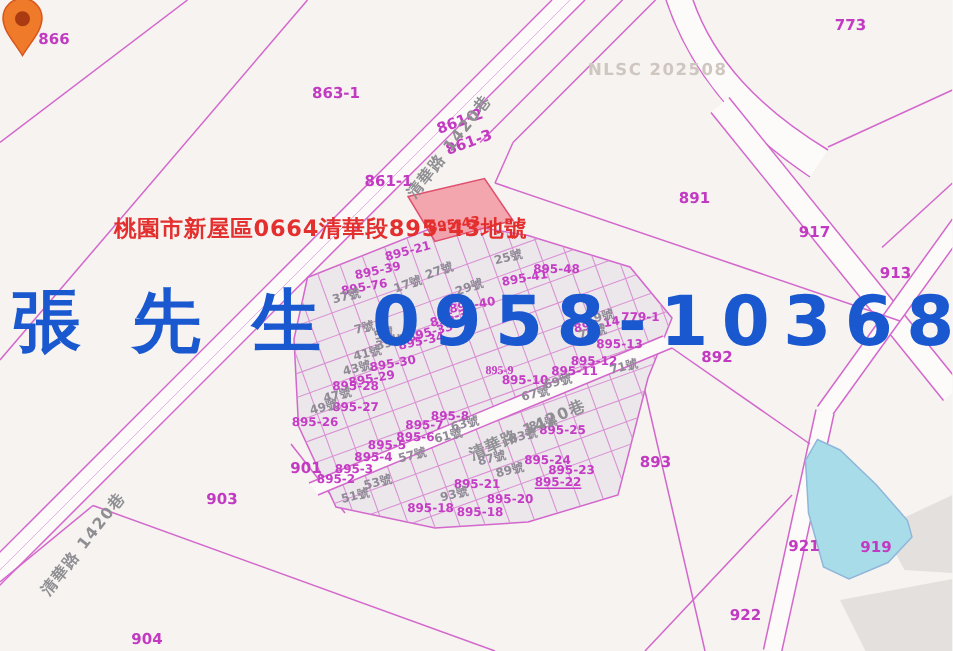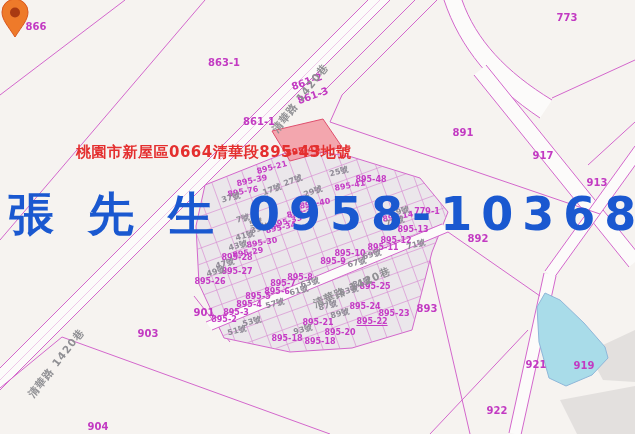--- a/index.html
+++ b/index.html
@@ -118,21 +118,21 @@
 
   <div id="labels">
       <span class="lb big" style="left: 36px; top: 27px; --r: 0deg;">866</span>
       <span class="lb big" style="left: 224px; top: 63px; --r: 0deg;">863-1</span>
       <span class="lb big" style="left: 567px; top: 18px; --r: 0deg;">773</span>
       <span class="lb big" style="left: 612px; top: 89px; margin-left: 38px; --r: 0deg;">775</span>
       <span class="lb big" style="left: 463px; top: 133px; --r: 0deg;">891</span>
       <span class="lb big" style="left: 543px; top: 156px; --r: 0deg;">917</span>
       <span class="lb big" style="left: 597px; top: 183px; --r: 0deg;">913</span>
       <span class="lb big" style="left: 478px; top: 239px; text-align: center; --r: 0deg;">892</span>
-      <span class="lb big" style="left: 427px; top: 309px; --r: 0deg;">893</span>
+      <span class="lb big" style="left: 437px; top: 309px; --r: 0deg;">893</span>
       <span class="lb big" style="left: 148px; top: 334px; --r: 0deg;">903</span>
       <span class="lb big" style="left: 98px; top: 427px; --r: 0deg;">904</span>
       <span class="lb big" style="left: 204px; top: 313px; --r: 0deg;">901</span>
       <span class="lb big" style="left: 497px; top: 411px; --r: 0deg;">922</span>
       <span class="lb big" style="left: 536px; top: 365px; --r: 0deg;">921</span>
       <span class="lb big" style="left: 584px; top: 366px; --r: 0deg;">919</span>
       <span class="lb big" style="left: 307px; top: 82px; --r: -20deg;">861-2</span>
       <span class="lb big" style="left: 313px; top: 96px; --r: -20deg;">861-3</span>
       <span class="lb big" style="left: 259px; top: 122px; --r: 0deg;">861-1</span>
       <span class="lb sel" style="left: 303px; top: 151px; --r: -8deg;">895-43</span>
@@ -149,31 +149,31 @@
       <span class="lb small" style="left: 281px; top: 228px; --r: -12deg;">895-34</span>
       <span class="lb small" style="left: 262px; top: 243px; --r: -10deg;">895-30</span>
       <span class="lb small" style="left: 248px; top: 253px; --r: -10deg;">895-29</span>
       <span class="lb small" style="left: 237px; top: 258px; --r: 0deg;">895-28</span>
       <span class="lb small" style="left: 237px; top: 272px; --r: 0deg;">895-27</span>
       <span class="lb small" style="left: 210px; top: 282px; --r: 0deg;">895-26</span>
       <span class="lb small" style="left: 413px; top: 230px; --r: 0deg;">895-13</span>
       <span class="lb small" style="left: 396px; top: 241px; --r: 0deg;">895-12</span>
       <span class="lb small" style="left: 383px; top: 248px; --r: 0deg;">895-11</span>
       <span class="lb small" style="left: 350px; top: 254px; --r: 0deg;">895-10</span>
-      <span class="lb small" style="left: 333px; top: 262px; --r: 0deg;">895-9</span>
+      <span class="lb small" style="left: 333px; top: 247px; font-family: Liberation Serif, serif; --r: 0deg;">895-9</span>
       <span class="lb small" style="left: 300px; top: 278px; --r: 0deg;">895-8</span>
       <span class="lb small" style="left: 283px; top: 284px; --r: 0deg;">895-7</span>
       <span class="lb small" style="left: 277px; top: 292px; --r: 0deg;">895-6</span>
       <span class="lb small" style="left: 258px; top: 297px; --r: 0deg;">895-5</span>
       <span class="lb small" style="left: 249px; top: 305px; --r: 0deg;">895-4</span>
       <span class="lb small" style="left: 236px; top: 313px; --r: 0deg;">895-3</span>
       <span class="lb small" style="left: 224px; top: 320px; --r: 0deg;">895-2</span>
       <span class="lb small" style="left: 375px; top: 287px; --r: 0deg;">895-25</span>
       <span class="lb small" style="left: 365px; top: 307px; --r: 0deg;">895-24</span>
-      <span class="lb small" style="left: 394px; top: 314px; --r: 0deg;">895-23</span>
+      <span class="lb small" style="left: 381px; top: 314px; --r: 0deg;">895-23</span>
       <span class="lb small" style="left: 372px; top: 322px; text-decoration: underline; --r: 0deg;">895-22</span>
       <span class="lb small" style="left: 318px; top: 323px; --r: 0deg;">895-21</span>
       <span class="lb small" style="left: 340px; top: 333px; --r: 0deg;">895-20</span>
       <span class="lb small" style="left: 320px; top: 342px; --r: 0deg;">895-18</span>
       <span class="lb small" style="left: 287px; top: 339px; --r: 0deg;">895-18</span>
       <span class="lb house" style="left: 339px; top: 172px; --r: -15deg;">25號</span>
       <span class="lb house" style="left: 272px; top: 190px; --r: -20deg;">17號</span>
       <span class="lb house" style="left: 293px; top: 181px; --r: -20deg;">27號</span>
       <span class="lb house" style="left: 313px; top: 192px; --r: -20deg;">29號</span>
       <span class="lb house" style="left: 231px; top: 198px; --r: -15deg;">37號</span>
@@ -197,20 +197,21 @@
       <span class="lb house" style="left: 362px; top: 283px; --r: -15deg;">81號</span>
       <span class="lb house" style="left: 349px; top: 291px; --r: -15deg;">83號</span>
       <span class="lb house" style="left: 328px; top: 306px; --r: -15deg;">87號</span>
       <span class="lb house" style="left: 340px; top: 314px; --r: -15deg;">89號</span>
       <span class="lb house" style="left: 303px; top: 330px; --r: -15deg;">93號</span>
       <span class="lb road" style="left: 300px; top: 98px; --r: -52deg;">清華路 1420巷</span>
       <span class="lb road" style="left: 56px; top: 363px; --r: -52deg;">清華路 1420巷</span>
       <span class="lb road" style="left: 352px; top: 287px; --r: -24deg;">清華路 1420巷</span>
     </div>
 
+  <div id="nlsc">NLSC 202508</div>
   <div id="addr">桃園市新屋區0664清華段895-43地號</div>
 
   <svg id="pin" width="30" height="38" viewBox="0 0 30 38">
     <path d="M15 37 C8 26 2 20 2 12 A13 13 0 1 1 28 12 C28 20 22 26 15 37Z" fill="#ee7a2a" stroke="#d9561e" stroke-width="1"></path>
     <circle cx="15" cy="12.5" r="5" fill="#a93a12"></circle>
   </svg>
 
   <div id="contact">張 先 生 0958-103680</div>
 </div>
 

